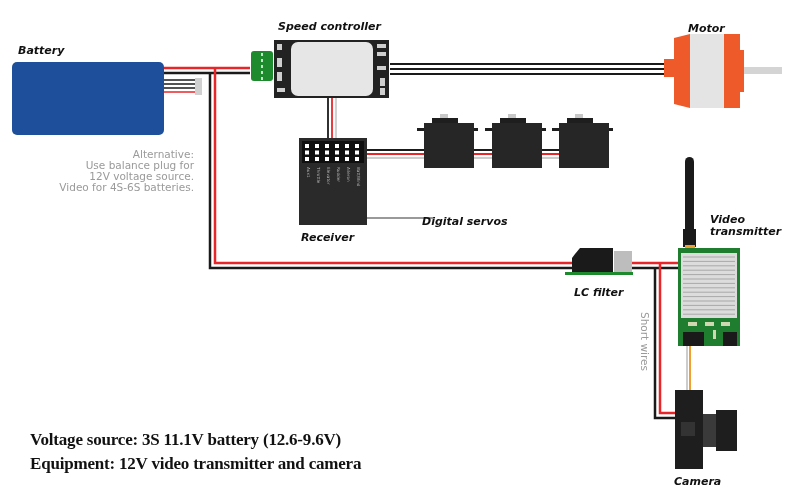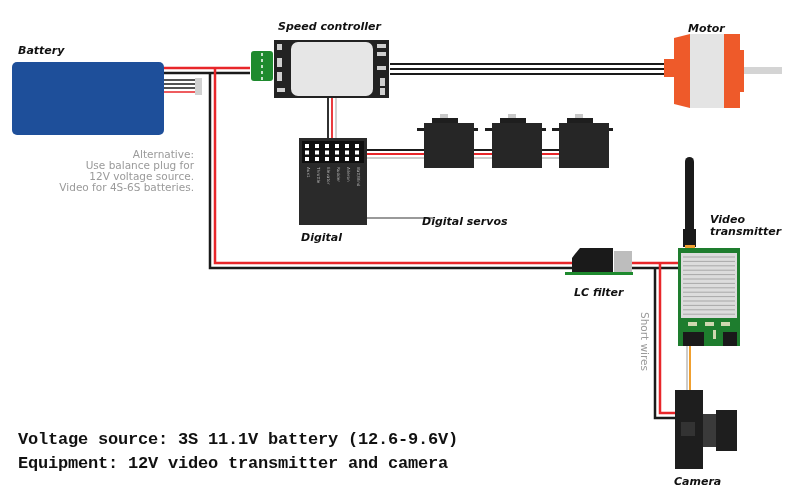--- a/index.html
+++ b/index.html
@@ -1,20 +1,20 @@
 <!DOCTYPE html>
 <html><head>
   <meta charset="utf-8">
   <style>
     html, body { margin: 0; padding: 0; background: #ffffff; }
     body { width: 800px; height: 501px; position: relative; overflow: hidden; font-family: "Liberation Sans", sans-serif; }
     #diagram { position: absolute; left: 0; top: 0; width: 800px; height: 501px; }
     .lbl { position: absolute; font-family: "DejaVu Sans", sans-serif; font-style: italic; font-weight: bold; font-size: 11px; color: #111; white-space: nowrap; }
     .note { position: absolute; font-family: "DejaVu Sans", sans-serif; font-size: 10.5px; color: #9a9a9a; text-align: right; line-height: 11px; white-space: pre; }
-    .footer { position: absolute; left: 18px; font-family: Liberation Mono, monospace; font-weight: bold; font-size: 17px; color: #111; white-space: nowrap; letter-spacing: -0.2px; }
+    .footer { position: absolute; left: 30px; font-family: Liberation Serif, serif; font-weight: bold; font-size: 17px; color: #111; white-space: nowrap; letter-spacing: -0.2px; }
     .shortwires { position: absolute; font-family: "DejaVu Sans", sans-serif; font-size: 10.5px; color: #9a9a9a; transform: rotate(90deg); transform-origin: left top; white-space: nowrap; }
     .rx-ch { font-family: "DejaVu Sans", sans-serif; font-size: 4.2px; fill: #bbbbbb; }
   </style>
 </head>
 <body>
 
 <svg id="diagram" viewBox="0 0 800 501" xmlns="http://www.w3.org/2000/svg">
 
   <g>
 
@@ -180,21 +180,21 @@
     <rect x="675" y="390" width="28" height="79" fill="#1e1e1e"></rect>
     <rect x="681" y="422" width="14" height="14" fill="#333333"></rect>
     <rect x="703" y="414" width="14" height="33" fill="#3a3a3a"></rect>
     <rect x="716" y="410" width="21" height="41" fill="#1e1e1e"></rect>
   </g>
 </svg>
 
 <div class="lbl" style="left:18px; top:44px;">Battery</div>
 <div class="lbl" style="left:278px; top:20px;text-align:right;">Speed controller</div>
 <div class="lbl" style="left:688px; top:16px;margin-top:6px;">Motor</div>
-<div class="lbl" style="left:301px; top:231px;">Digital</div>
+<div class="lbl" style="left:301px; top:231px;">Receiver</div>
 <div class="lbl" style="left:422px; top:175px;margin-top:40px;">Digital servos</div>
 <div class="lbl" style="left:710px; top:214px; line-height:12px;">
   <div>Video</div>
   <div>transmitter</div>
 </div>
 <div class="lbl" style="left:574px; top:286px;">LC filter</div>
 <div class="lbl" style="left:674px; top:475px;">Camera</div>
 <div class="shortwires" style="left:651px; top:312px;">Short wires</div>
 
 <div class="note" style="right:606px; top:149px;"><div>Alternative:</div><div>Use balance plug for</div><div>12V voltage source.</div><div>Video for 4S-6S batteries.</div></div>

